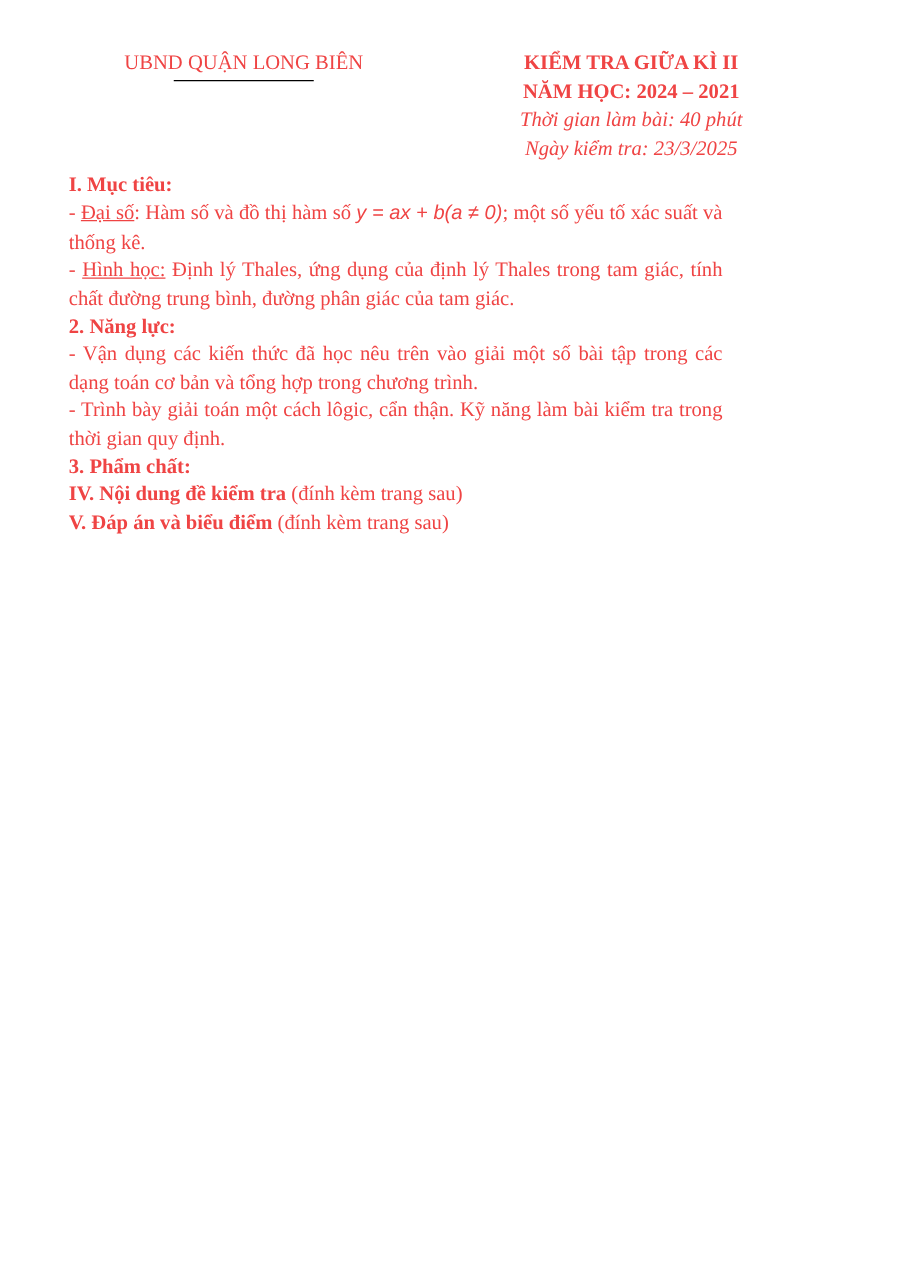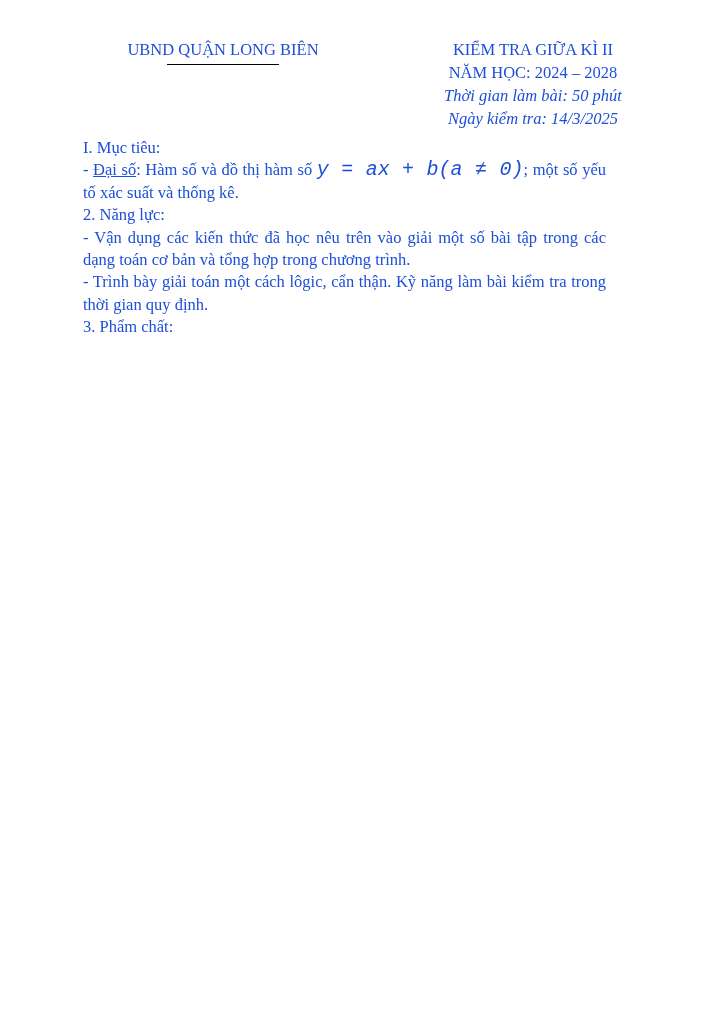--- a/index.html
+++ b/index.html
@@ -2,92 +2,94 @@
 <html><head>
 <meta charset="utf-8">
 <style>
   html, body { margin: 0; padding: 0; }
   body { background: #ffffff; }
   .page {
     position: relative;
     width: 632px;
     height: 1024px;
     background: #ffffff;
-    color: #1d4ed8;
+    color: #ef4444;
     font-family: "Liberation Serif", serif;
     font-size: 16.5px;
     overflow: hidden;
-    margin-left: 28px;
   }
   .header { display: flex; padding-top: 38px; }
   .h-left {
     width: 300px;
     margin-left: 45px;
     text-align: center;
     line-height: 24px;
   }
   .h-right {
     width: 250px;
     margin-left: 35px;
     text-align: center;
     line-height: 23px;
   }
-  .bold { font-weight: normal; }
+  .bold { font-weight: bold; }
   .italic { font-style: italic; }
   .rule {
     width: 112px;
     border-top: 1.6px solid #000;
     margin: 2px auto 0 auto;
     height: 0;
   }
   .doc-body {
     padding: 7px 54px 0 55px;
     line-height: 22.4px;
     text-align: justify;
   }
   .doc-body p { margin: 0; }
   .underline { text-decoration: underline; font-family: Liberation Serif, serif; }
   .math {
     font-style: italic;
-    font-family: Liberation Mono, monospace;
-    font-size: 20px;
+    font-family: Liberation Sans, sans-serif;
+    font-size: 16px;
   }
 </style>
 </head>
 <body>
 
 <div class="page">
 
   <div class="header">
     <div class="h-left">
       <div>UBND QUẬN LONG BIÊN</div>
       <div class="rule"></div>
     </div>
     <div class="h-right">
       <div class="bold">KIỂM TRA GIỮA KÌ II</div>
-      <div class="bold">NĂM HỌC: 2024 – 2028</div>
-      <div class="italic">Thời gian làm bài: 50 phút</div>
-      <div class="italic">Ngày kiểm tra: 14/3/2025</div>
+      <div class="bold">NĂM HỌC: 2024 – 2021</div>
+      <div class="italic">Thời gian làm bài: 40 phút</div>
+      <div class="italic">Ngày kiểm tra: 23/3/2025</div>
     </div>
   </div>
 
   <div class="doc-body">
 
     <p><span class="bold">I. Mục tiêu:</span></p>
 
 
     <p><span>- </span><span class="underline">Đại số</span><span>: Hàm số và đồ thị hàm số </span><span class="math">y = ax + b(a ≠ 0)</span><span>; một số yếu tố xác suất và thống kê.</span></p>
 
+    <p><span>- </span><span class="underline">Hình học:</span><span> Định lý Thales, ứng dụng của định lý Thales trong tam giác, tính chất đường trung bình, đường phân giác của tam giác.</span></p>
 
     <p><span class="bold">2. Năng lực:</span></p>
 
     <p>- Vận dụng các kiến thức đã học nêu trên vào giải một số bài tập trong các dạng toán cơ bản và tổng hợp trong chương trình.</p>
     <p>- Trình bày giải toán một cách lôgic, cẩn thận. Kỹ năng làm bài kiểm tra trong thời gian quy định.</p>
 
     <p><span class="bold">3. Phẩm chất:</span></p>
 
 
 
 
+    <p><span class="bold">IV. Nội dung đề kiểm tra</span><span> (đính kèm trang sau)</span></p>
 
+    <p><span class="bold">V. Đáp án và biểu điểm</span><span> (đính kèm trang sau)</span></p>
 
   </div>
 </div>
 
 </body></html>

